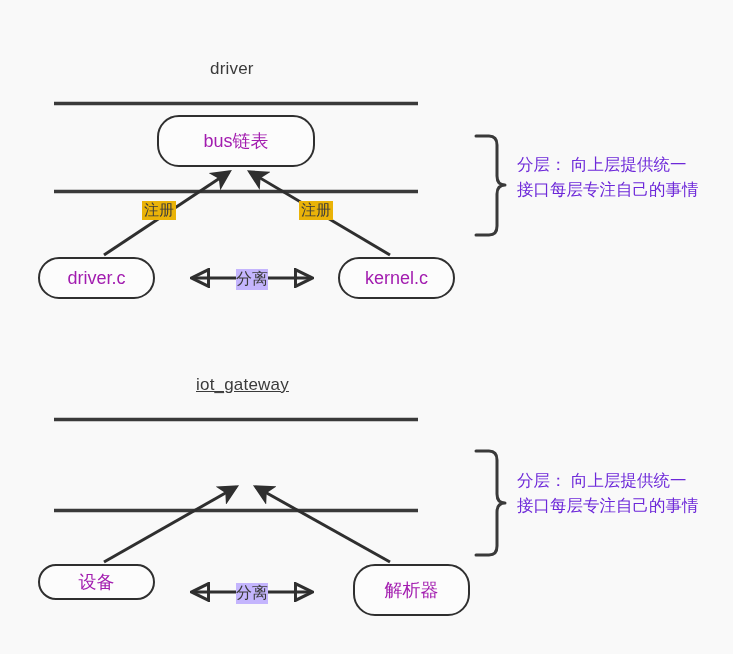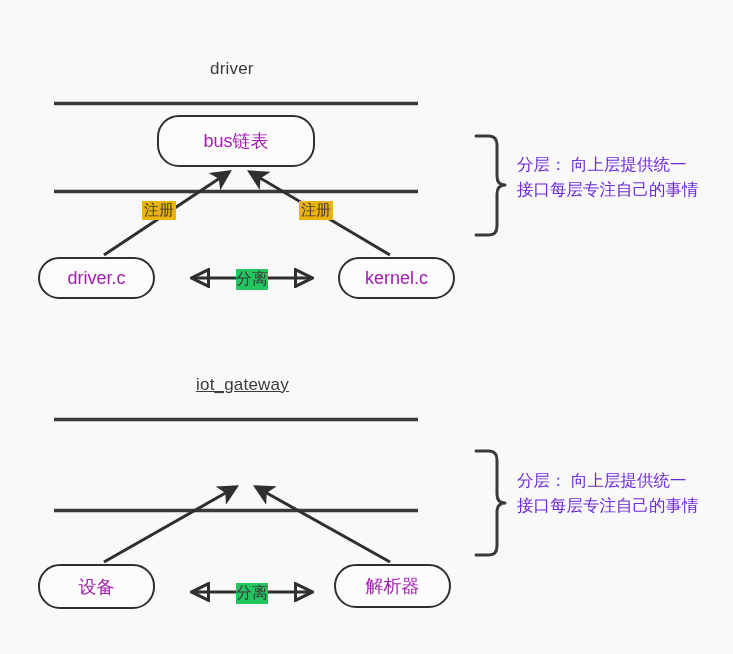--- a/index.html
+++ b/index.html
@@ -56,21 +56,21 @@
     background: #eab308;
     padding: 0 2px;
     white-space: nowrap;
     z-index: 4;
   }
   .sep-label {
     position: absolute;
     font-size: 16px;
     color: #3b3b3b;
     white-space: nowrap;
-    background: #22c55e;
+    background: #c4b5fd;
     z-index: 4;
   }
   .brace-note {
     position: absolute;
     font-size: 16.5px;
     line-height: 1.52;
     color: #6d28d9;
     width: 185px;
     white-space: pre-wrap;
     word-break: break-all;
@@ -134,21 +134,21 @@
 
   <div class="node" style="left:338px; top:257px; width:117px; height:42px;">kernel.c</div>
 
   <div class="sep-label" style="left:236px; top:269px;">分离</div>
 
   <div class="brace-note" style="left:517px; top:152px;">分层： 向上层提供统一接口每层专注自己的事情</div>
 
   <div class="section-title" style="left:196px; top:375px;text-decoration:underline;">iot_gateway</div>
 
 
-  <div class="node" style="left:38px; top:564px; width:117px; height:45px;">设备</div>
+  <div class="node" style="left:38px; top:564px; width:117px; height:36px;">设备</div>
 
-  <div class="node" style="left:334px; top:564px; width:117px; height:44px;font-family:Liberation Serif, serif;">解析器</div>
+  <div class="node" style="left:353px; top:564px; width:117px; height:52px;font-family:Liberation Serif, serif;">解析器</div>
 
   <div class="sep-label" style="left:236px; top:583px;">分离</div>
 
   <div class="brace-note" style="left:517px; top:468px;">分层： 向上层提供统一接口每层专注自己的事情</div>
 
 </div>
 
 </body></html>

